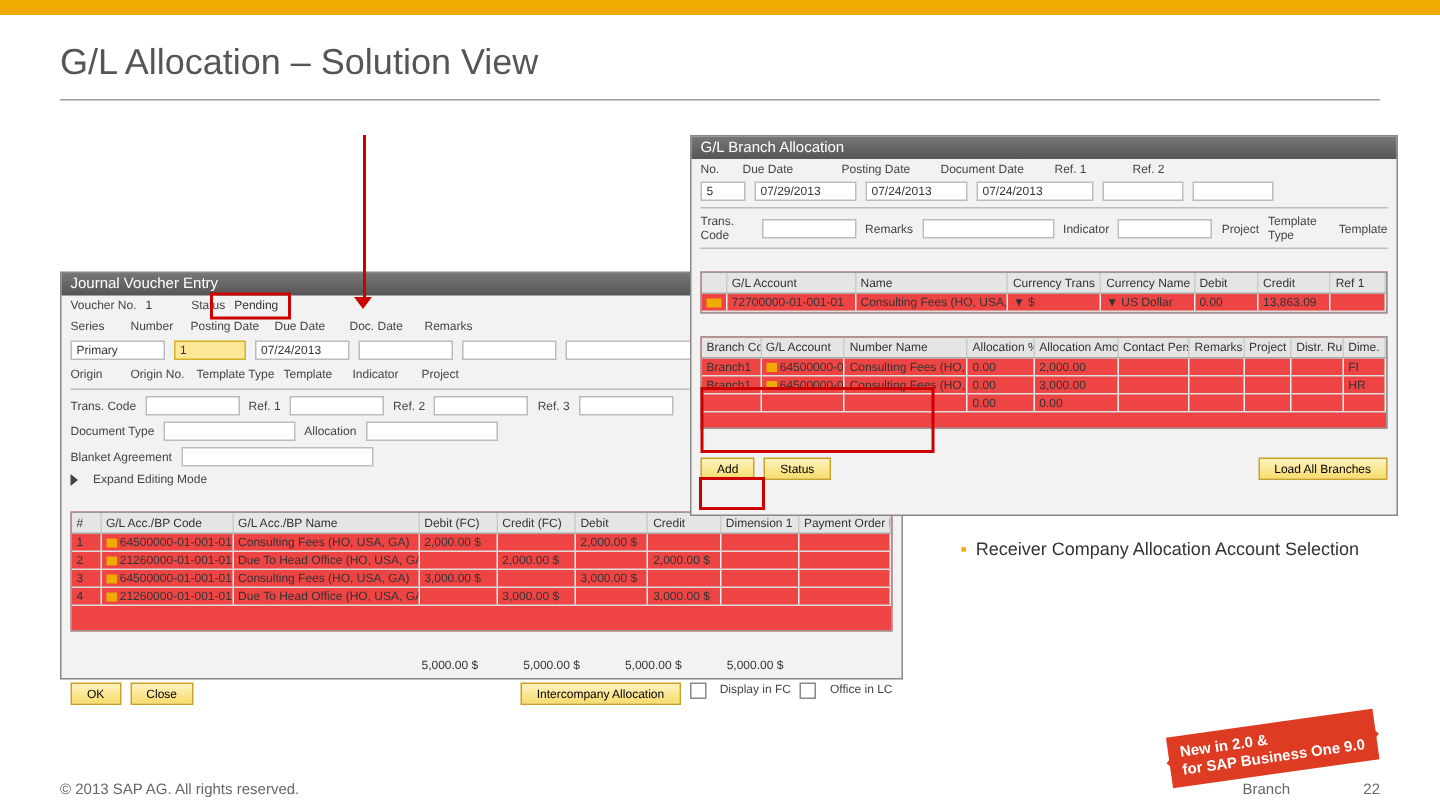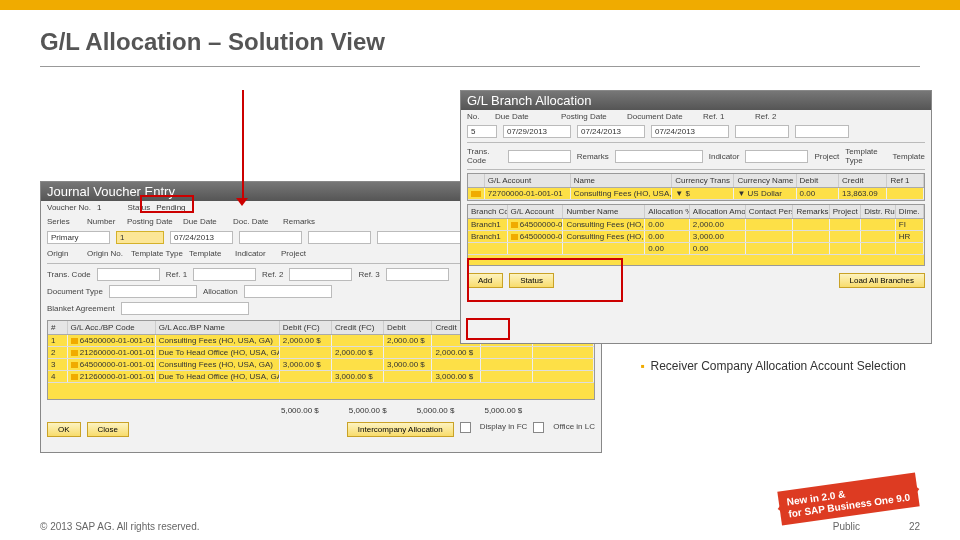--- a/index.html
+++ b/index.html
@@ -1,29 +1,29 @@
 <!DOCTYPE html>
 <html><head>
 <meta charset="utf-8">
 <style>
 html,body{margin:0;padding:0;font-family:Arial,Helvetica,sans-serif;background:#fff;color:#333}
 .slide{width:960px;height:540px;position:relative;overflow:hidden}
 .top-bar{height:10px;background:#f0ab00}
-.title{font-size:24px;font-weight:bold;color:#555;margin:18px 0 10px 40px;font-family:Arial}
+.title{font-size:24px;font-weight:normal;color:#555;margin:18px 0 10px 40px;font-family:Arial}
 .hr{height:1px;background:#999;margin:0 40px}
 .content{position:absolute;left:40px;right:40px;top:90px;bottom:60px}
 .win{position:absolute;background:#f2f2f2;border:1px solid #888;font-size:8px}
-.win-title{background:linear-gradient(#777,#555);color:#fff;padding:2px 6px;font-size:13px}
+.win-title{background:linear-gradient(#777,#555);color:#fff;padding:2px 6px;font-size:10px}
 .field-row{display:flex;gap:6px;padding:2px 6px;align-items:center}
 .lbl{color:#444;font-size:8px}
 .inp{background:#fff;border:1px solid #bbb;height:11px;font-size:8px;padding:0 3px;color:#333}
 .inp-sm{width:55px}
 .inp-md{width:80px}
 .inp-lg{width:120px}
-.grid{background:#fde047;border:1px solid #999;margin:3px 6px}
+.grid{background:#ef4444;border:1px solid #999;margin:15px 6px}
 .grid-hd{background:#e5e5e5;border-bottom:1px solid #aaa;display:flex;font-size:8px}
 .grid-hd > div{padding:2px 3px;border-right:1px solid #ccc;overflow:hidden;white-space:nowrap}
 .grid-row{display:flex;border-bottom:1px solid #ddd;font-size:8px}
 .grid-row > div{padding:1px 3px;border-right:1px solid #eee;overflow:hidden;white-space:nowrap}
 .btn{background:linear-gradient(#fdf3c0,#f8dc6c);border:1px solid #c9a227;font-size:8px;padding:2px 10px;cursor:pointer}
 .btn-row{display:flex;gap:6px;padding:4px 6px}
 .chk{display:inline-block;width:9px;height:9px;border:1px solid #888;background:#fff;margin-right:3px;vertical-align:middle}
 .sep{height:1px;background:#bbb;margin:2px 6px}
 .redbox{position:absolute;border:2px solid #cc0000;pointer-events:none}
 .arrow{position:absolute;border-left:2px solid #cc0000;pointer-events:none}
@@ -109,20 +109,24 @@
       <div class="field-row">
         <span class="lbl">Document Type</span>
         <input class="inp inp-md" style="">
         <span class="lbl">Allocation</span>
         <input class="inp inp-md" style="">
       </div>
       <div class="field-row">
         <span class="lbl">Blanket Agreement</span>
         <input class="inp inp-lg" style="">
       </div>
+      <div class="field-row">
+          <span class="tri"></span>
+          <span class="lbl">Expand Editing Mode</span>
+        </div>
 
       <div class="grid" style="height:78px;overflow:hidden">
         <div class="grid-hd">
           <div style="width:14px">#</div>
           <div style="width:90px">G/L Acc./BP Code</div>
           <div style="width:130px">G/L Acc./BP Name</div>
           <div style="width:50px">Debit (FC)</div>
           <div style="width:50px">Credit (FC)</div>
           <div style="width:46px">Debit</div>
           <div style="width:46px">Credit</div>
@@ -319,16 +323,16 @@
     <div><span class="b">▪</span><span>Receiver Company Allocation Account Selection</span></div>
   </div>
 
   <div class="badge">
     <div>New in 2.0 &amp;</div>
     <div>for SAP Business One 9.0</div>
   </div>
 
   <div class="footer">
     <span>© 2013 SAP AG. All rights reserved.</span>
-    <span style="position:absolute;right:60px">Public</span>
+    <span style="position:absolute;right:60px">Branch</span>
     <span>22</span>
   </div>
 </div>
 
 </body></html>

